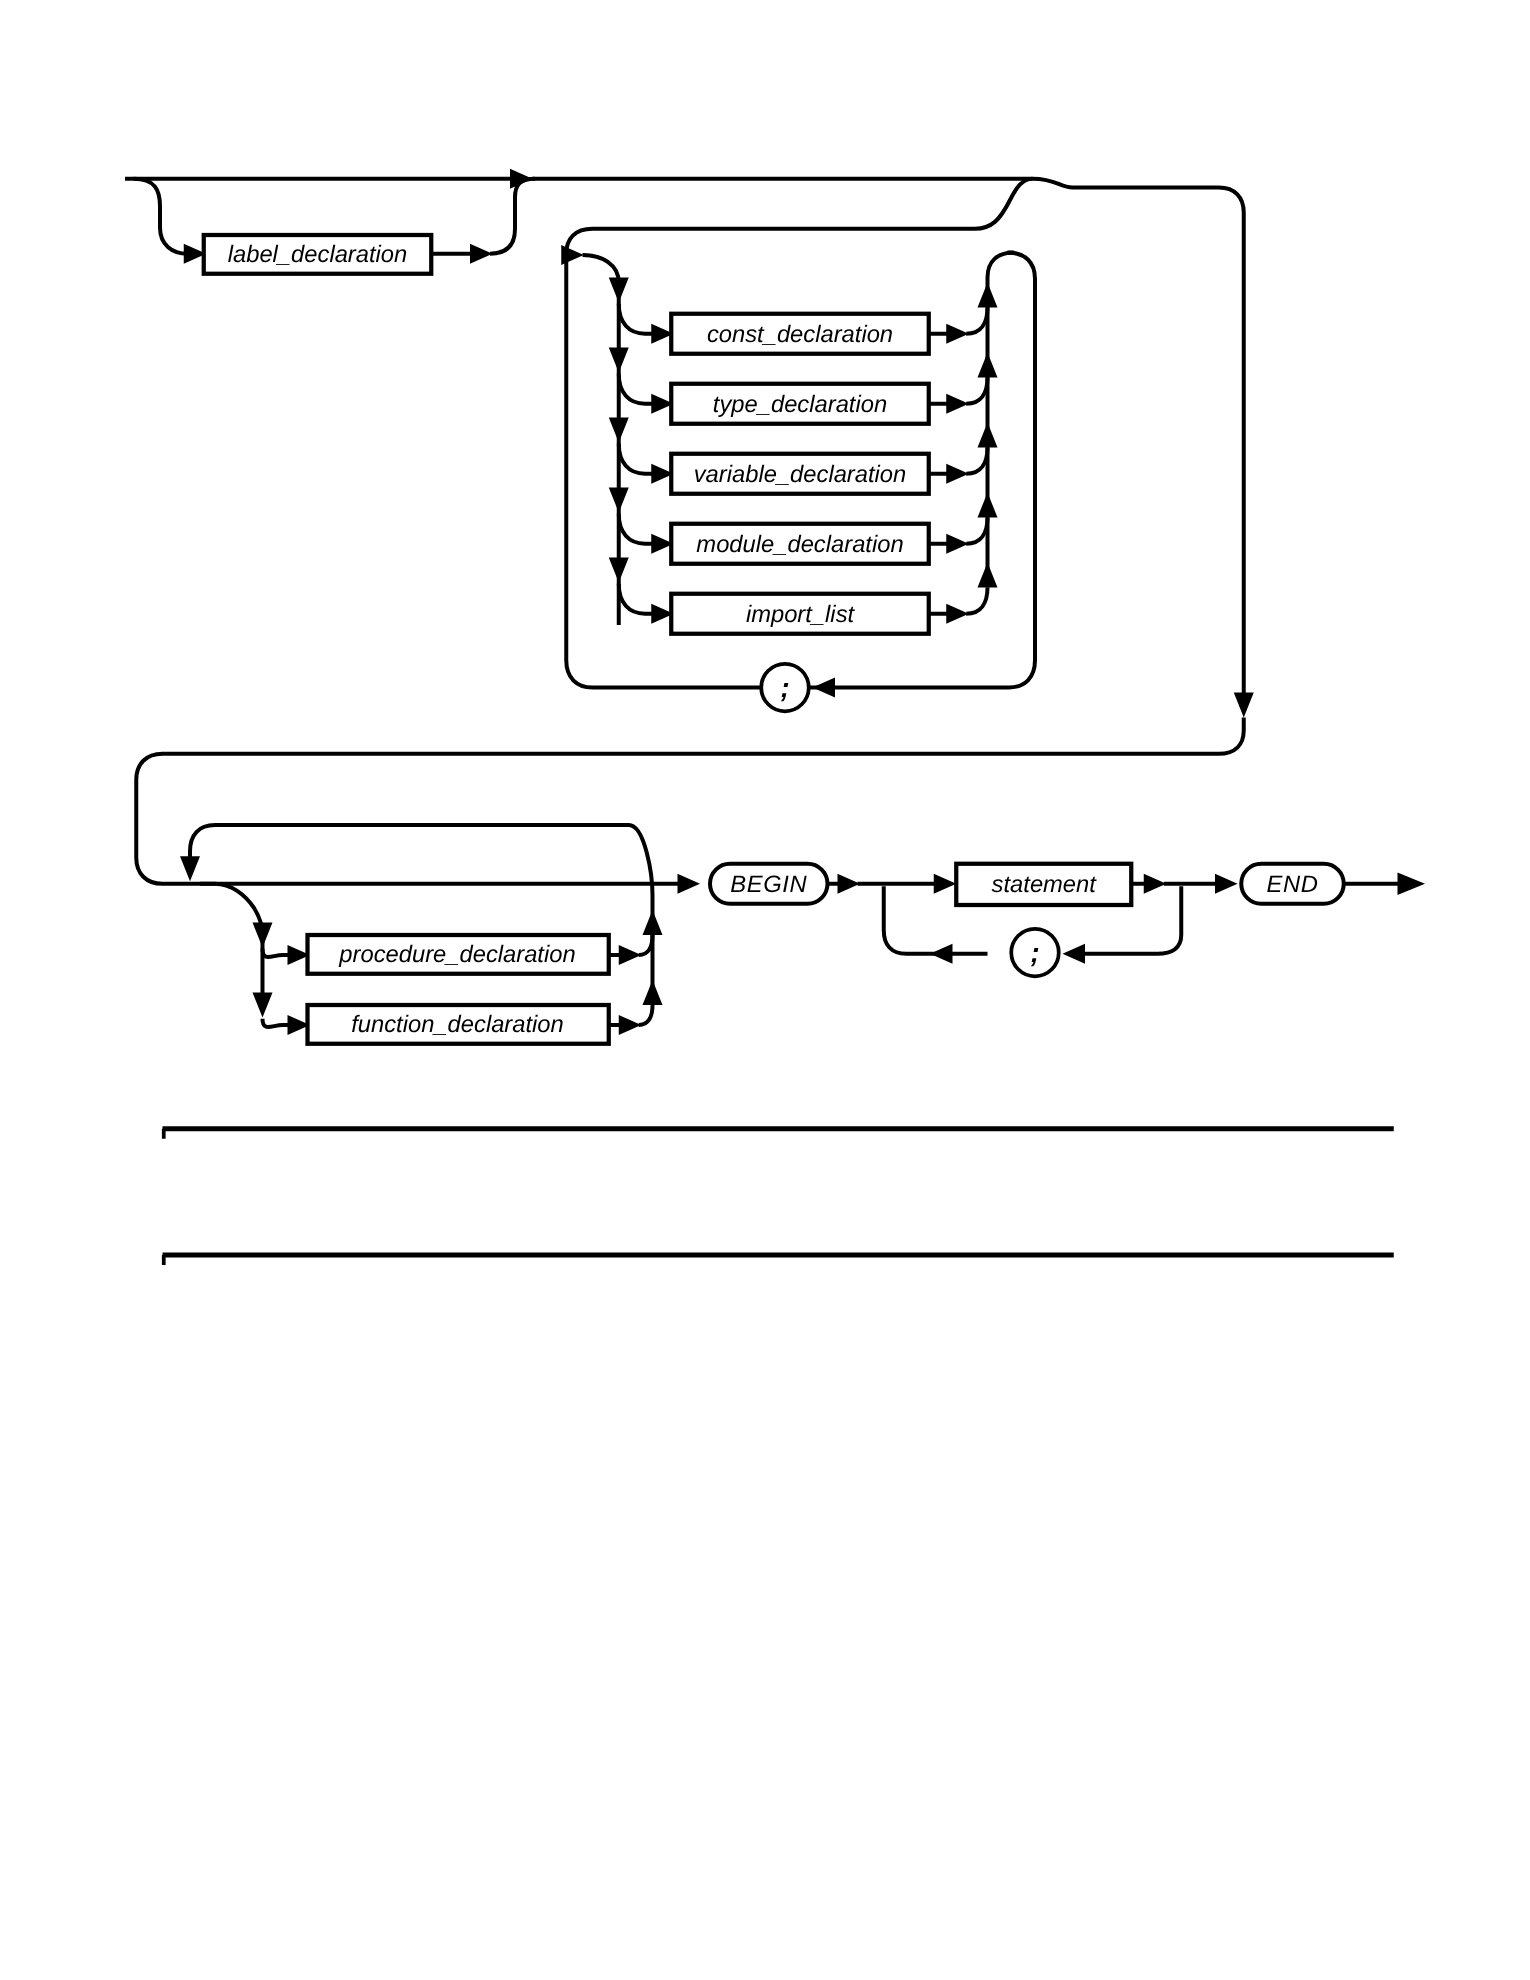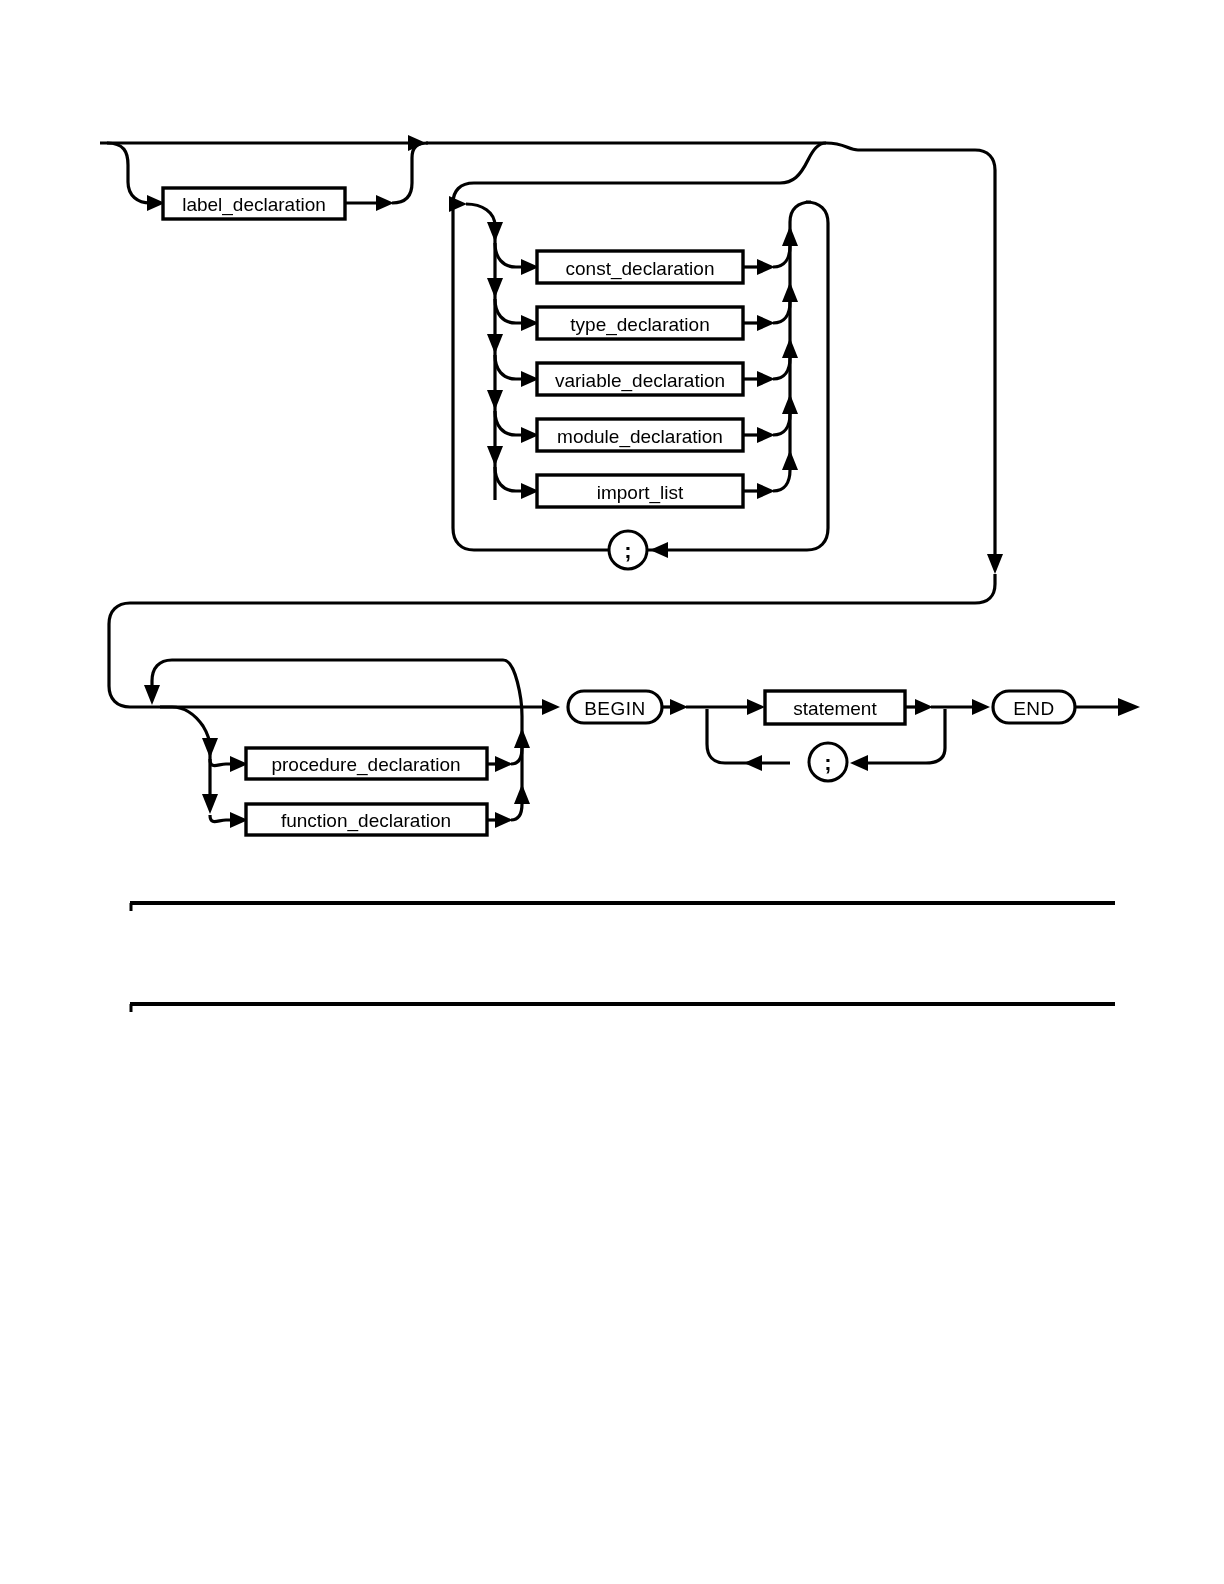--- a/index.html
+++ b/index.html
@@ -13,20 +13,21 @@
     font-family: "Liberation Sans", sans-serif;
     position: relative;
     overflow: hidden;
   }
   #diagram-root {
     position: absolute;
     left: 0;
     top: 0;
     width: 1052px;
     height: 1584px;
+    font-style: italic;
   }
   svg.railroad {
     display: block;
     width: 1224px;
     height: 1584px;
   }
   .rail {
     fill: none;
     stroke: #000000;
     stroke-width: 3.2;

